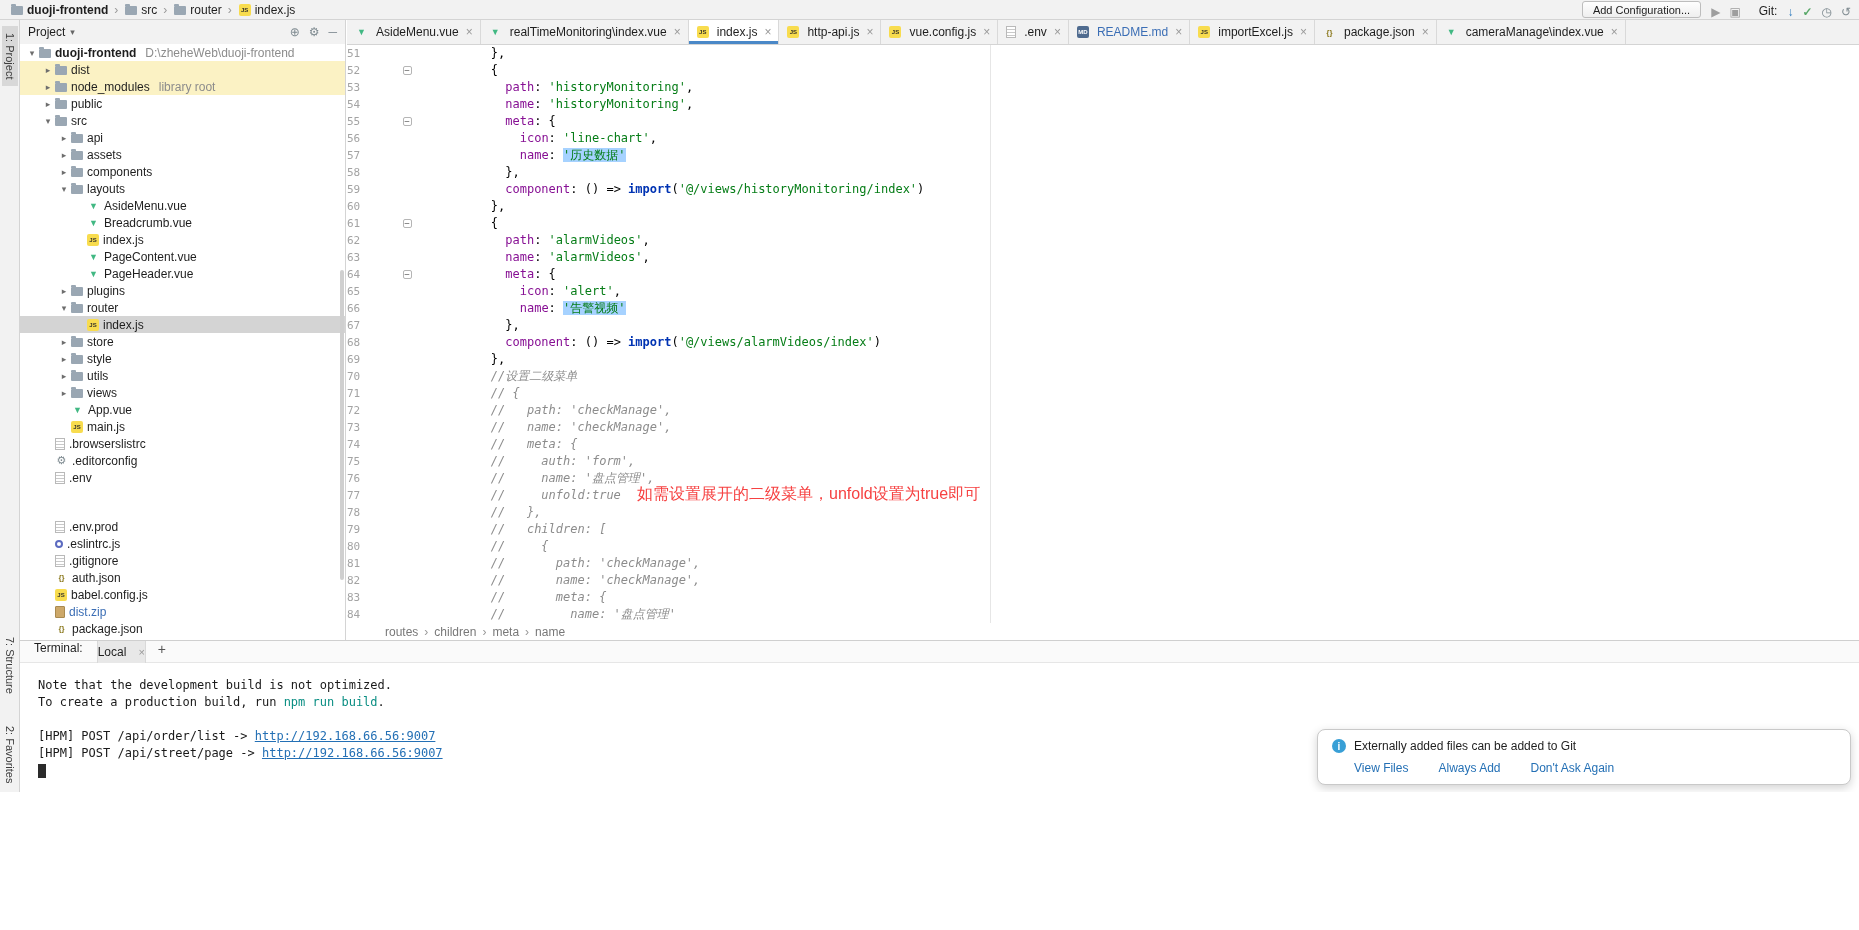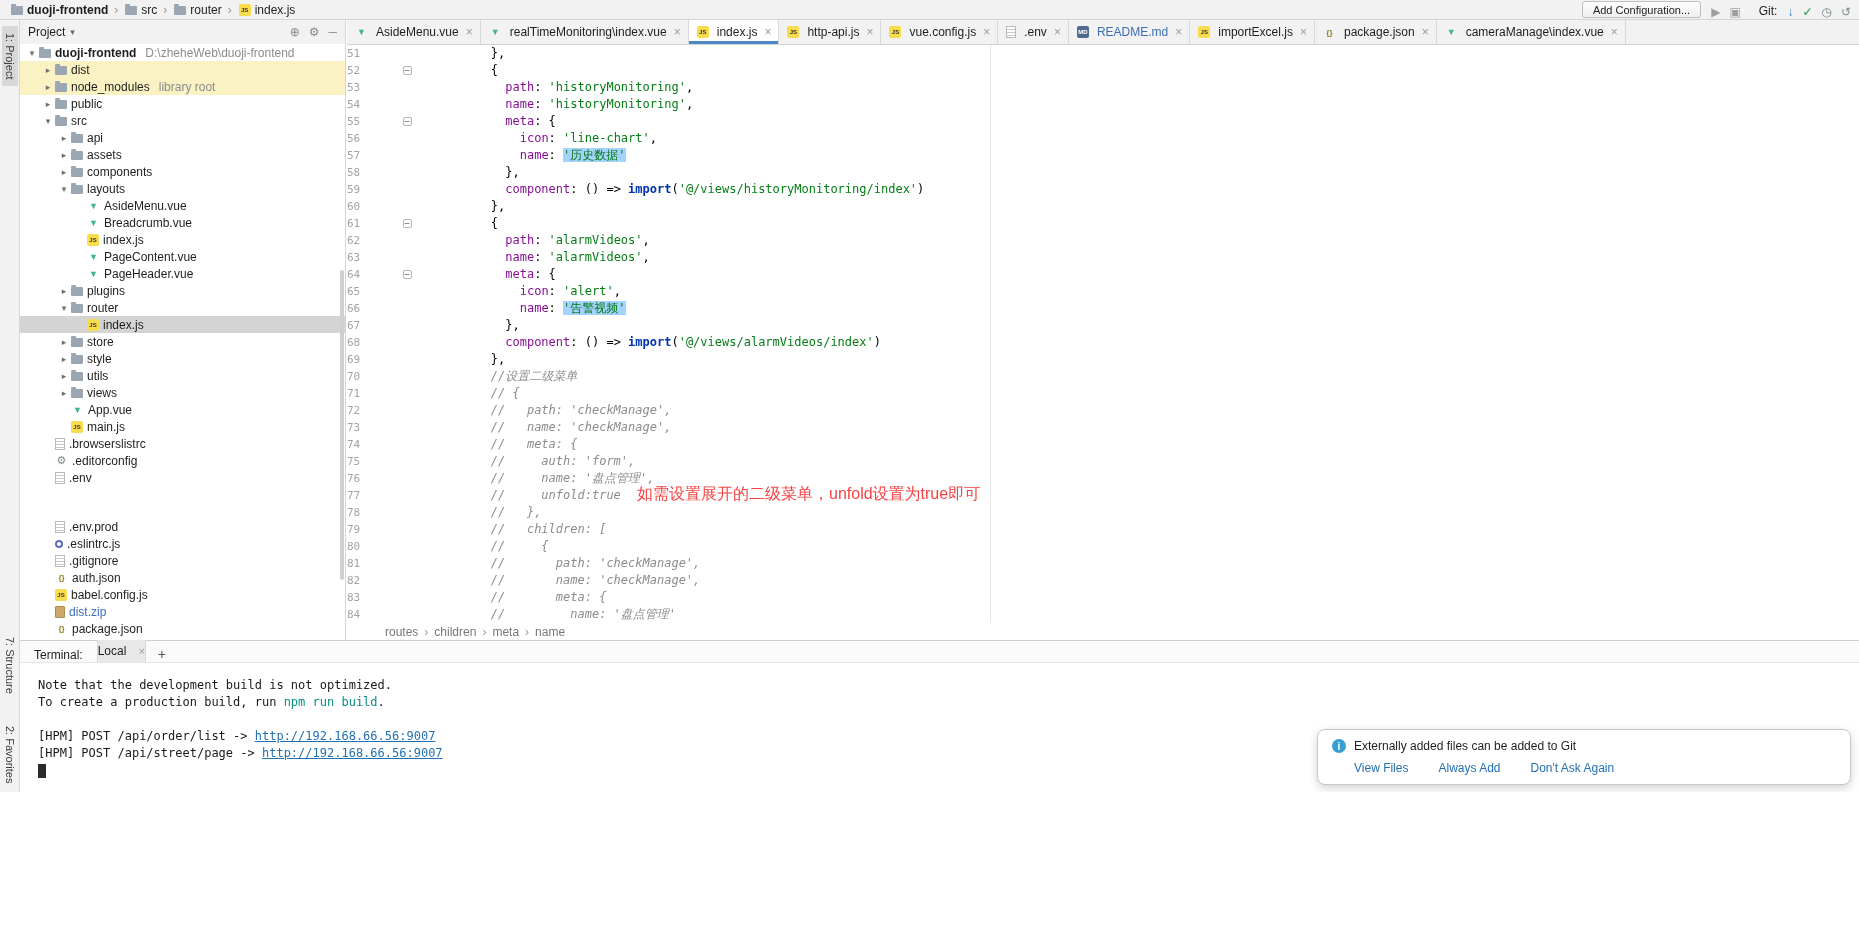--- a/index.html
+++ b/index.html
@@ -78,21 +78,21 @@
 .tk-s{color:#067d17}
 .tk-sh{color:#067d17;background:#a6d2ff}
 .tk-kw{color:#0033b3;font-weight:bold}
 .tk-c{color:#8c8c8c;font-style:italic}
 .code-ann{position:absolute;left:290px;top:-2px;font-family:"Liberation Sans",sans-serif;font-size:16px;color:#f64242;white-space:nowrap;z-index:2}
 .ecrumbs{position:absolute;left:0;bottom:0;width:100%;height:17px;display:flex;align-items:center;padding-left:36px;color:#787878;background:#fff}
 .ed-crumb{padding:0 2px}
 
 
 .terminal{position:absolute;left:20px;top:640px;width:1839px;height:290px;background:#fff;border-top:1px solid #cfcfcf}
-.term-head{height:22px;display:flex;align-items:flex-end;padding-left:14px;border-bottom:1px solid #e6e6e6;background:#fafafa}
+.term-head{height:22px;display:flex;align-items:flex-start;padding-left:14px;border-bottom:1px solid #e6e6e6;background:#fafafa}
 .term-label{margin-right:14px}
 .term-tab{display:flex;align-items:center;gap:12px;height:22px;padding:0 0;background:#e8e8e8;border-left:1px solid #d9d9d9;border-right:1px solid #d9d9d9}
 .term-close{color:#999;font-size:11px}
 .term-plus{margin-left:12px;color:#555;font-size:14px}
 .term-body{padding:14px 0 0 18px;font-family:"DejaVu Sans Mono",monospace;font-size:12px;line-height:17px;color:#1a1a1a}
 .tline{min-height:17px;white-space:pre}
 .t-cmd{color:#0a8e83}
 .t-link{color:#2470b5;text-decoration:underline;cursor:pointer}
 .t-cursor{display:inline-block;width:8px;height:14px;background:#2b2b2b;vertical-align:middle}
 

